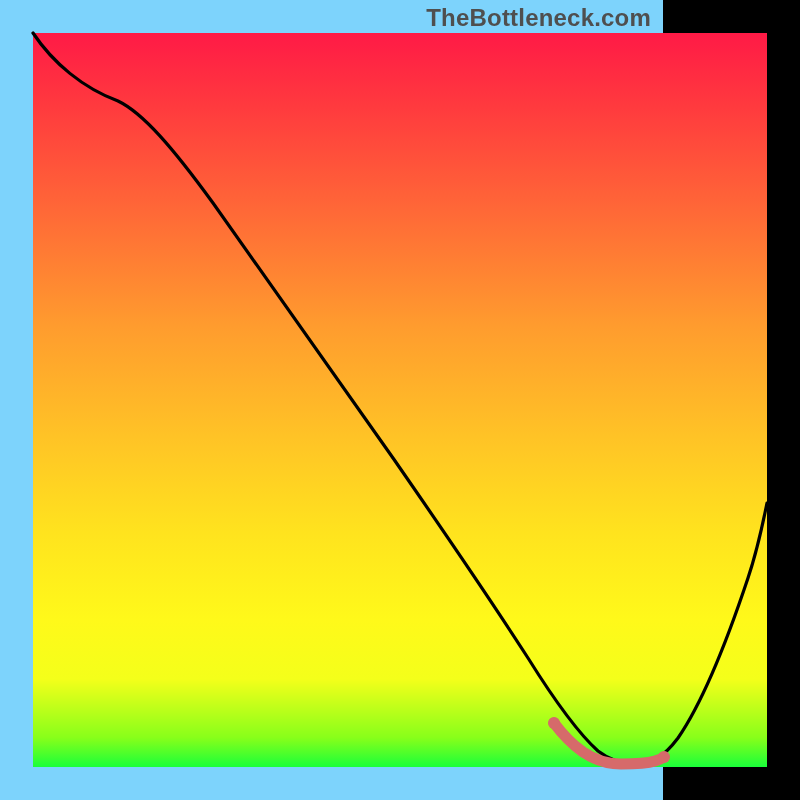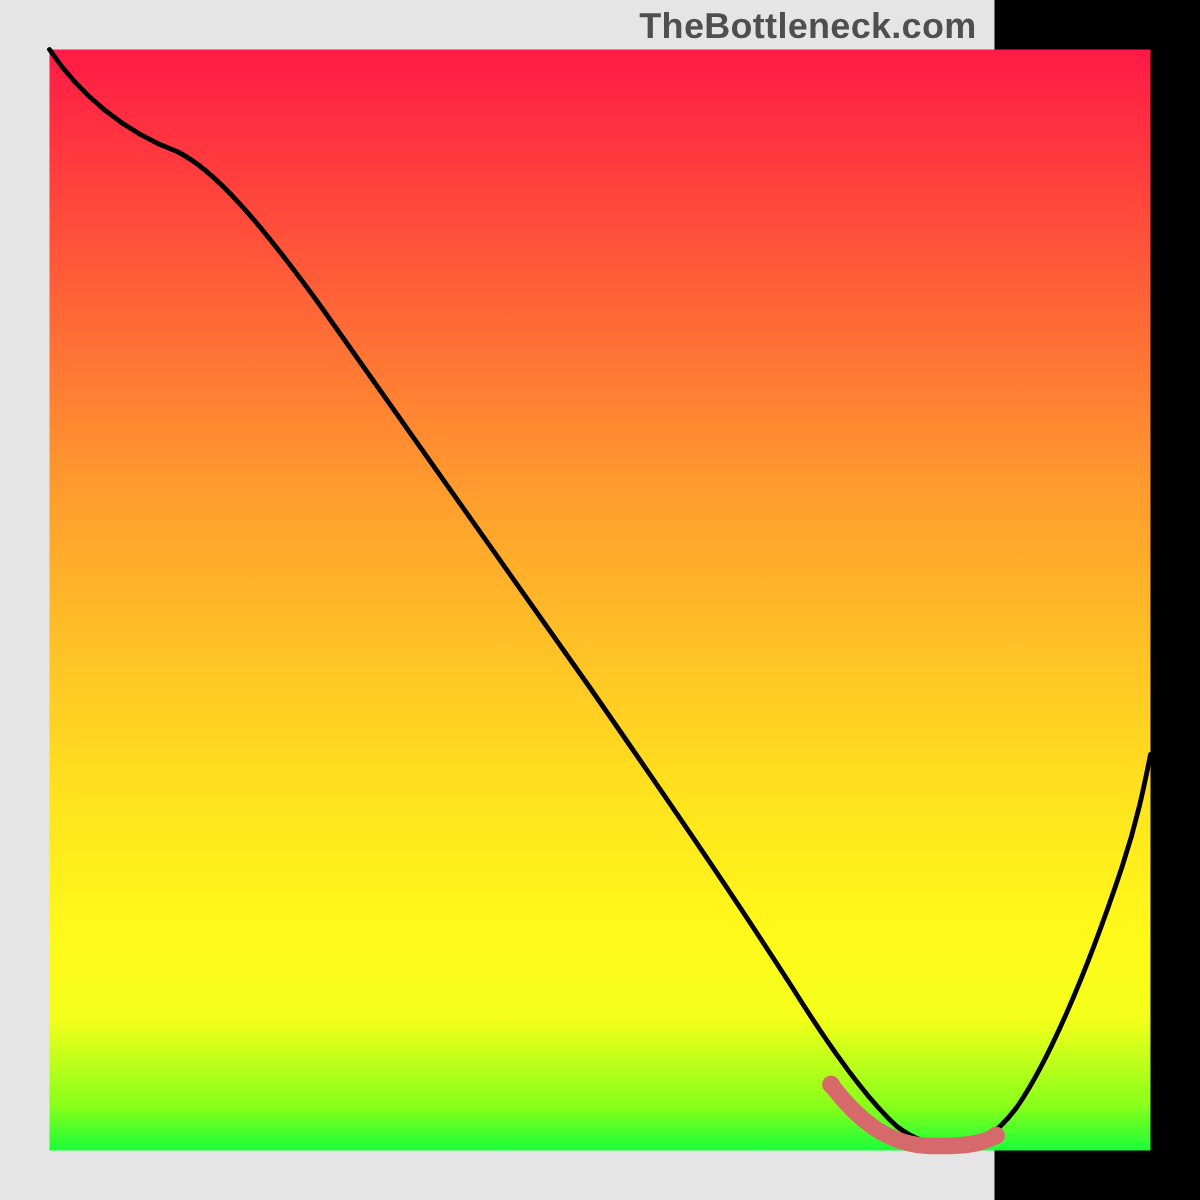--- a/index.html
+++ b/index.html
@@ -8,21 +8,21 @@
     width: 800px;
     height: 800px;
     background: #000;
     overflow: hidden;
     font-family: Arial, Helvetica, sans-serif;
   }
   .frame {
     position: relative;
     width: 663px;
     height: 800px;
-    background: #e5e5e5;
+    background: #7dd3fc;
   }
   .watermark {
     position: absolute;
     top: 4px;
     right: 12px;
     color: #4f4f4f;
     font-size: 24px;
     font-weight: 600;
     letter-spacing: 0.2px;
     z-index: 10;

